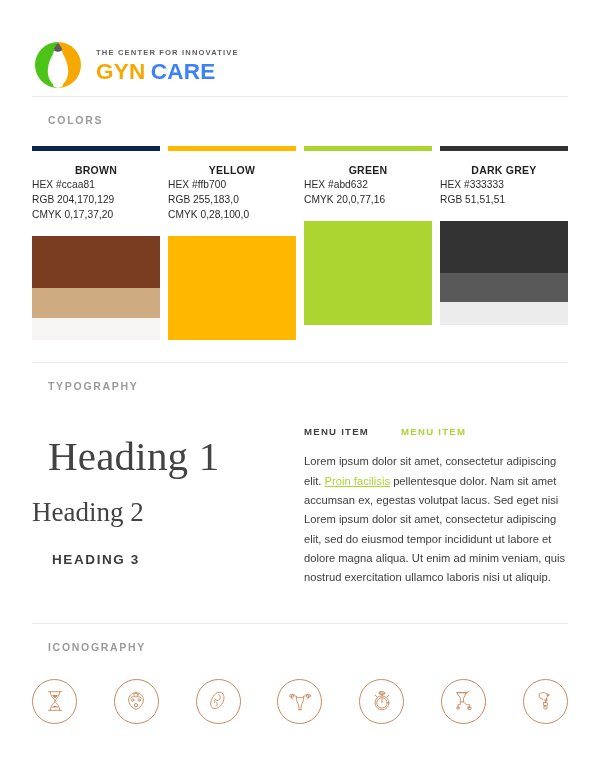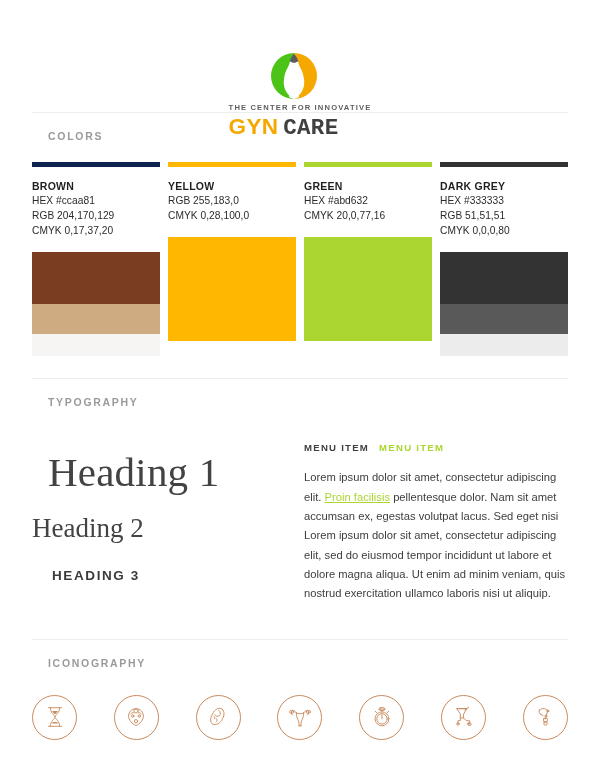--- a/index.html
+++ b/index.html
@@ -11,26 +11,25 @@
     width: 600px;
     height: 776px;
     font-family: "Liberation Sans", sans-serif;
     color: #3b3b3b;
     overflow: hidden;
     position: relative;
   }
 
   
   .header {
-    padding: 50px 32px 0 32px;
+    padding: 34px 32px 0 32px;
     display: flex;
     align-items: center;
     height: 62px;
     box-sizing: content-box;
-    flex-direction: column;
   }
   .logo-mark {
     width: 52px;
     height: 52px;
     flex: 0 0 52px;
     margin-right: 12px;
   }
   .logo-text {
     display: flex;
     flex-direction: column;
@@ -47,21 +46,21 @@
     white-space: nowrap;
   }
   .logo-wordmark {
     font-size: 22.5px;
     font-weight: 700;
     line-height: 1;
     letter-spacing: 0.3px;
     white-space: nowrap;
   }
   .logo-gyn { color: #f5a800; }
-  .logo-care { color: #404040; margin-left: 5px; font-family: Liberation Mono, monospace; }
+  .logo-care { color: #3b82f6; margin-left: 5px; }
 
   
   .divider {
     height: 1px;
     background: #ededed;
     margin: 0 32px;
   }
   .section-label {
     font-size: 10.5px;
     font-weight: 700;
@@ -86,20 +85,21 @@
     height: 5px;
     width: 100%;
   }
   .color-name {
     font-size: 10.5px;
     font-weight: 700;
     color: #1f1f1f;
     letter-spacing: 0.25px;
     margin-top: 12px;
     line-height: 1.35;
+    text-align: center;
   }
   .color-spec {
     font-size: 10.2px;
     color: #2b2b2b;
     line-height: 1.48;
     letter-spacing: 0.05px;
   }
   .swatch {
     margin-top: 14px;
     width: 100%;
@@ -142,21 +142,21 @@
     font-size: 13.5px;
     font-weight: 700;
     color: #3b3b3b;
     letter-spacing: 1.6px;
     margin: 24px 0 0 0;
     padding-left: 20px;
   }
 
   .menu-row {
     display: flex;
-    gap: 10px;
+    gap: 32px;
     align-items: center;
   }
   .menu-item {
     font-size: 9.6px;
     font-weight: 700;
     letter-spacing: 1.25px;
     color: #3f3f3f;
     white-space: nowrap;
   }
   .menu-item.is-active { color: #abd632; }
@@ -224,20 +224,21 @@
     <div class="swatch">
       <div class="band-a" style="background:#7b3d22"></div>
       <div class="band-b" style="background:#cfab82"></div>
       <div class="band-c" style="background:#f6f5f3"></div>
     </div>
   </div>
 
   <div class="color-col">
     <div class="color-bar" style="background:#ffb700"></div>
     <div class="color-name">YELLOW</div>
+    <div class="color-spec">HEX #ffb700</div>
     <div class="color-spec">RGB 255,183,0</div>
     <div class="color-spec">CMYK 0,28,100,0</div>
     <div class="swatch">
       <div class="band-a" style="background:#ffb700"></div>
       <div class="band-b" style="background:#ffb700"></div>
       <div class="band-c" style="background:#ffb700"></div>
     </div>
   </div>
 
   <div class="color-col">
@@ -250,21 +251,20 @@
       <div class="band-b" style="background:#abd632"></div>
       <div class="band-c" style="background:#abd632"></div>
     </div>
   </div>
 
   <div class="color-col">
     <div class="color-bar" style="background:#333333"></div>
     <div class="color-name">DARK GREY</div>
     <div class="color-spec">HEX #333333</div>
     <div class="color-spec">RGB 51,51,51</div>
-    <div class="color-spec">CMYK 0,0,0,80</div>
     <div class="swatch">
       <div class="band-a" style="background:#333333"></div>
       <div class="band-b" style="background:#595959"></div>
       <div class="band-c" style="background:#ececec"></div>
     </div>
   </div>
 
 </div>
 
 <div style="height:22px"></div>

